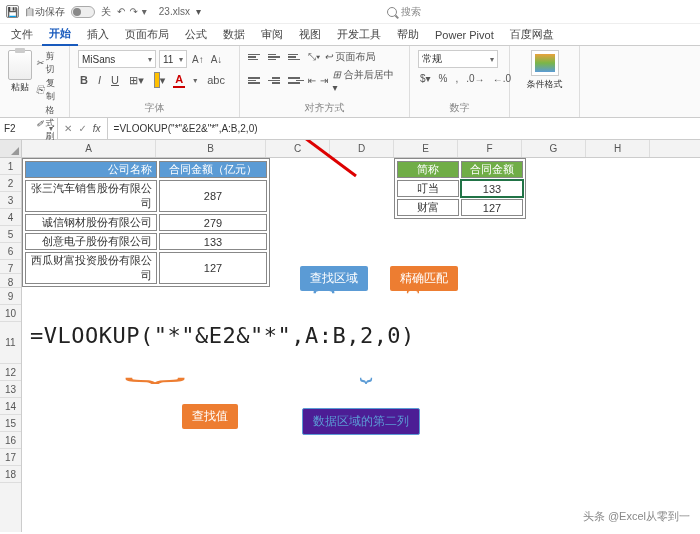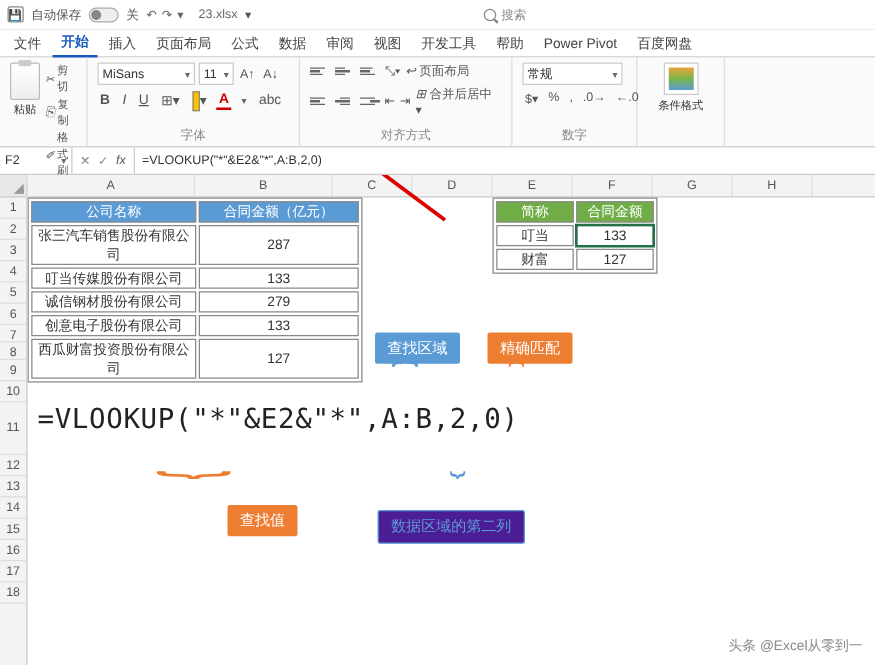--- a/index.html
+++ b/index.html
@@ -86,22 +86,22 @@
   .ch { border-right:1px solid #ddd; text-align:center; font-size:10px; color:#555; line-height:18px;}
   .cA { width:134px;} .cB { width:110px;} .cC { width:64px;} .cD { width:64px;}
   .cE { width:64px;} .cF { width:64px;} .cG { width:64px;} .cH { width:64px;}
 
   .celllayer { position:absolute; top:18px; left:0; right:0; bottom:0;}
   
   
   .maintable { position:absolute; left:0; top:0; border:1px solid #888;}
   .maintable th, .maintable td { border:1px solid #888; font-size:11px; height:16px; padding:0 4px;}
   .maintable th { background:#5b9bd5; color:#fff; font-weight:normal; text-align:center;}
-  .maintable .cA2 { width:132px; text-align:center;}
-  .maintable .cB2 { width:128px; text-align:center;}
+  .maintable .cA2 { width:132px; text-align:right;}
+  .maintable .cB2 { width:108px; text-align:center;}
 
   
   .smalltable { position:absolute; left:372px; top:0; border:1px solid #888;}
   .smalltable th, .smalltable td { border:1px solid #888; font-size:11px; height:16px; padding:0 4px; text-align:center;}
   .smalltable th { background:#70ad47; color:#fff; font-weight:normal;margin-top:20px;}
   .smalltable .cE2 { width:62px;} .smalltable .cF2 { width:62px;}
   .activecell { outline:2px solid #217346; outline-offset:-1px; background:#fff;}
 
   
   .formula-big { position:absolute; left:8px; top:165px; font-size:22px; font-family: Consolas, monospace; color:#222; letter-spacing:0.5px;}
@@ -346,24 +346,20 @@
         <tbody>
             <tr>
           <th class="cA2">公司名称</th>
           <th class="cB2">合同金额（亿元）</th>
         </tr>
         <tr>
               <td class="cA2">张三汽车销售股份有限公司</td>
               <td class="cB2">287</td>
             </tr>
         <tr>
-              <td class="cA2">叮当传媒股份有限公司</td>
-              <td class="cB2">133</td>
-            </tr>
-        <tr>
               <td class="cA2">诚信钢材股份有限公司</td>
               <td class="cB2">279</td>
             </tr>
         <tr>
               <td class="cA2">创意电子股份有限公司</td>
               <td class="cB2">133</td>
             </tr>
         <tr>
               <td class="cA2">西瓜财富投资股份有限公司</td>
               <td class="cB2">127</td>

